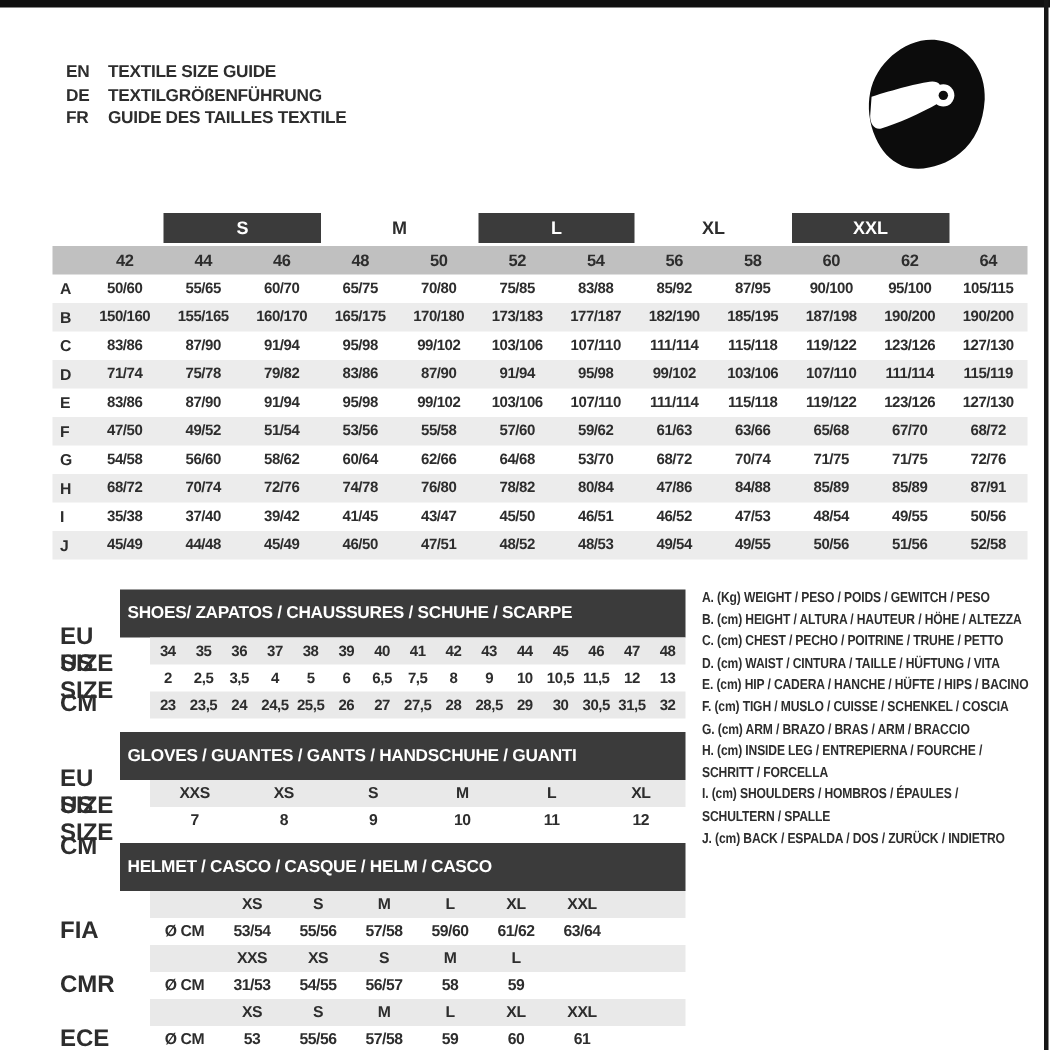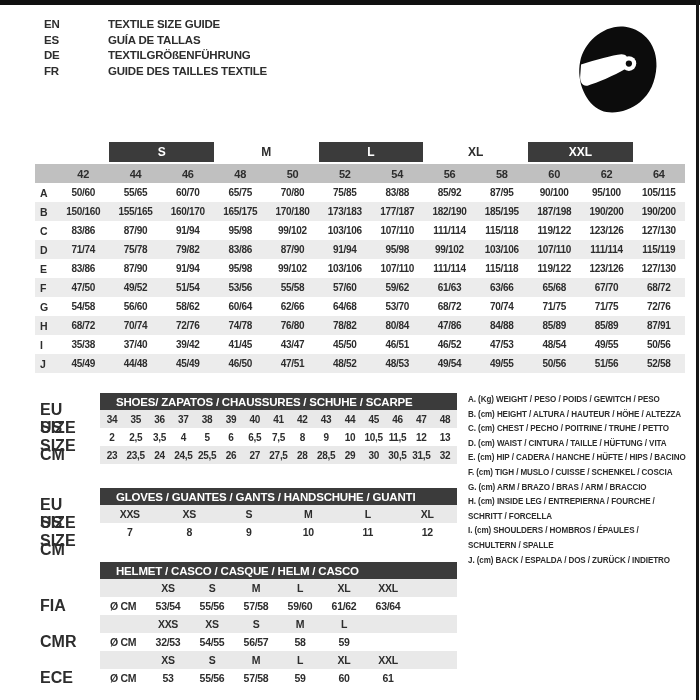--- a/index.html
+++ b/index.html
@@ -4,45 +4,45 @@
 <style>
   * { margin:0; padding:0; box-sizing:border-box; }
   html,body { background:#ffffff; }
   body { width:700px; height:700px; font-family:"Liberation Sans", sans-serif; color:#2d2d2d; }
   .page { position:relative; width:700px; height:700px; background:#fff; overflow:hidden; }
 
   .top-border   { position:absolute; top:0; left:0; width:700px; height:5px; background:#101010; }
   .right-border { position:absolute; top:0; right:1px; width:3px; height:700px; background:#161616; }
 
   
-  .langs { position:absolute; left:44px; top:16px; }
+  .langs { position:absolute; left:44px; top:40px; }
   .lang-row   { display:flex; height:15.7px; align-items:center; font-weight:bold; font-size:11.5px; letter-spacing:-0.2px; }
   .lang-code  { width:28px; }
-  .lang-label { white-space:nowrap;margin-left:36px; }
+  .lang-label { white-space:nowrap; }
 
   
   .helmet-icon { position:absolute; left:570px; top:20px; width:92px; height:100px; }
 
   
   .textile { position:absolute; left:35px; top:142px; width:650px; }
   .trow { display:grid; grid-template-columns:22px repeat(12, 1fr); }
   .group-row { height:20px; margin-bottom:2px; }
   .gcell { display:flex; align-items:center; justify-content:center; font-weight:bold; font-size:12px; color:#2d2d2d; }
   .gbar  { background:#3b3b3b; color:#ffffff; }
   .num-row { background:#c0c0c0; height:19px; }
   .cell { display:flex; align-items:center; justify-content:center; font-weight:bold; font-size:10px; letter-spacing:-0.3px; white-space:nowrap; }
   .num-row .cell { font-size:11px; }
   .body-row { height:19px; }
   .body-row.alt { background:#ececec; }
   .cell.letter { justify-content:flex-start; padding-left:5px; font-size:10.5px; }
 
   
   .section { position:absolute; left:40px; width:417px; }
-  .sec-bar { margin-left:60px; height:17px; background:#3b3b3b; color:#fff; font-weight:bold;
-             font-size:11.5px; display:flex; align-items:center; padding-left:16px; letter-spacing:-0.2px; white-space:nowrap; }
+  .sec-bar { margin-left:40px; height:32px; background:#3b3b3b; color:#fff; font-weight:bold;
+             font-size:11.5px; display:flex; align-items:center; padding-left:5px; letter-spacing:-0.2px; white-space:nowrap; }
   .srow { display:flex; height:18px; align-items:stretch; }
   .slabel { width:60px; display:flex; align-items:center; font-weight:bold; font-size:16px; }
   .scells { width:357px; display:grid;text-align:right; }
   .srow.shaded .scells { background:#e9e9e9; }
   .scell { display:flex; align-items:center; justify-content:center; font-weight:bold; font-size:10.5px; letter-spacing:-0.3px; white-space:nowrap; }
   .shoes-grid  { grid-template-columns:repeat(15, 1fr); }
   .shoes-grid .scell { font-size:10px; }
   .gloves-grid { grid-template-columns:repeat(6, 1fr); }
   .helmet-grid { grid-template-columns:46px repeat(6, 44px); }
 
@@ -55,24 +55,20 @@
 <body>
 
 <div class="page">
   <div class="top-border"></div>
   <div class="right-border"></div>
 
   <div class="langs" id="langs">
       <div class="lang-row">
         <div class="lang-code">EN</div>
         <div class="lang-label">TEXTILE SIZE GUIDE</div>
-      </div>
-      <div class="lang-row">
-        <div class="lang-code">ES</div>
-        <div class="lang-label">GUÍA DE TALLAS</div>
       </div>
       <div class="lang-row">
         <div class="lang-code">DE</div>
         <div class="lang-label">TEXTILGRÖßENFÜHRUNG</div>
       </div>
       <div class="lang-row">
         <div class="lang-code">FR</div>
         <div class="lang-label">GUIDE DES TAILLES TEXTILE</div>
       </div>
     </div>
@@ -395,21 +391,21 @@
             <div class="scell">S</div>
             <div class="scell">M</div>
             <div class="scell">L</div>
             <div class="scell"></div>
           </div>
         </div>
         <div class="srow">
           <div class="slabel">CMR</div>
           <div class="scells helmet-grid">
             <div class="scell">Ø CM</div>
-            <div class="scell">32/53</div>
+            <div class="scell">31/53</div>
             <div class="scell">54/55</div>
             <div class="scell">56/57</div>
             <div class="scell">58</div>
             <div class="scell">59</div>
             <div class="scell"></div>
           </div>
         </div>
         <div class="srow shaded">
           <div class="slabel"></div>
           <div class="scells helmet-grid">

